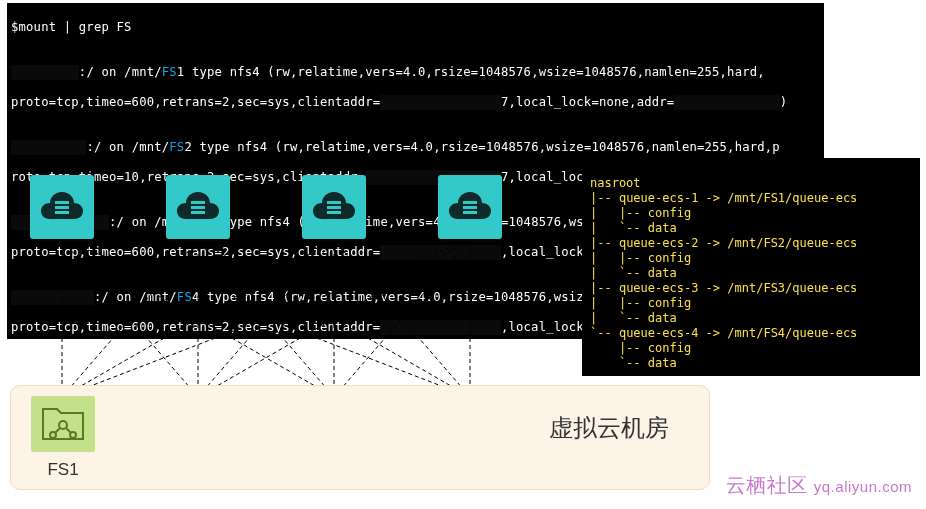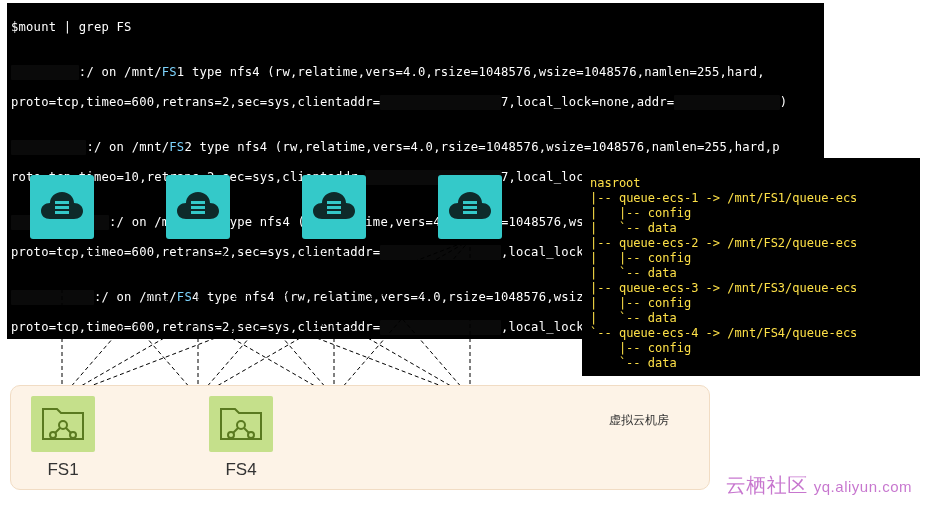--- a/index.html
+++ b/index.html
@@ -19,21 +19,21 @@
     width: 817px;
     margin: 3px 7px 0 7px;
     padding: 2px 4px 4px 4px;
     font-size: 12.2px;
     line-height: 15px;
     letter-spacing: 0.2px;
     white-space: pre-wrap;
     word-break: break-all;
   }
   .terminal-top .prompt { color: #ffffff; }
-  .terminal-top .fs { color: #7dd3fc; }
+  .terminal-top .fs { color: #0ea5e9; }
   .blur {
     background: #0a0a0a;
     color: transparent;
     border-radius: 1px;
     user-select: none;
     display: inline-block;
   }
 
   
   .terminal-tree {
@@ -113,21 +113,21 @@
     font-family: Arial, sans-serif;
     font-size: 17px;
     color: #333;
     margin-top: 8px;
   }
   .fs-title {
     position: absolute;
     right: 40px;
     top: 26px;
     font-family: "Microsoft YaHei", sans-serif;
-    font-size: 12px;
+    font-size: 24px;
     color: #333;
   }
 
   svg.links {
     position: absolute;
     top: 0; left: 0;
     width: 580px; height: 350px;
     pointer-events: none;
   }
 
@@ -245,33 +245,20 @@
               <path d="M4 10V6h14l4 4h22v26H4z" fill="none" stroke="#5a7a20" stroke-width="2"></path>
               <circle cx="24" cy="22" r="4" fill="none" stroke="#5a7a20" stroke-width="2"></circle>
               <circle cx="14" cy="32" r="3" fill="none" stroke="#5a7a20" stroke-width="2"></circle>
               <circle cx="34" cy="32" r="3" fill="none" stroke="#5a7a20" stroke-width="2"></circle>
               <line x1="21" y1="25" x2="16" y2="30" stroke="#5a7a20" stroke-width="2"></line>
               <line x1="27" y1="25" x2="32" y2="30" stroke="#5a7a20" stroke-width="2"></line>
             </svg>
         </div>
         <div class="fs-label">FS1</div>
       </div>
-      <div class="fs-node">
-        <div class="fs-icon">
-          <svg width="48" height="42" viewBox="0 0 48 42">
-              <path d="M4 10V6h14l4 4h22v26H4z" fill="none" stroke="#5a7a20" stroke-width="2"></path>
-              <circle cx="24" cy="22" r="4" fill="none" stroke="#5a7a20" stroke-width="2"></circle>
-              <circle cx="14" cy="32" r="3" fill="none" stroke="#5a7a20" stroke-width="2"></circle>
-              <circle cx="34" cy="32" r="3" fill="none" stroke="#5a7a20" stroke-width="2"></circle>
-              <line x1="21" y1="25" x2="16" y2="30" stroke="#5a7a20" stroke-width="2"></line>
-              <line x1="27" y1="25" x2="32" y2="30" stroke="#5a7a20" stroke-width="2"></line>
-            </svg>
-        </div>
-        <div class="fs-label">FS4</div>
-      </div>
     </div>
     <div class="fs-title">虚拟云机房</div>
   </div>
 
 </div>
 
 <div class="watermark">
   <span>云栖社区</span>
   <span class="thin">yq.aliyun.com</span>
 </div>

